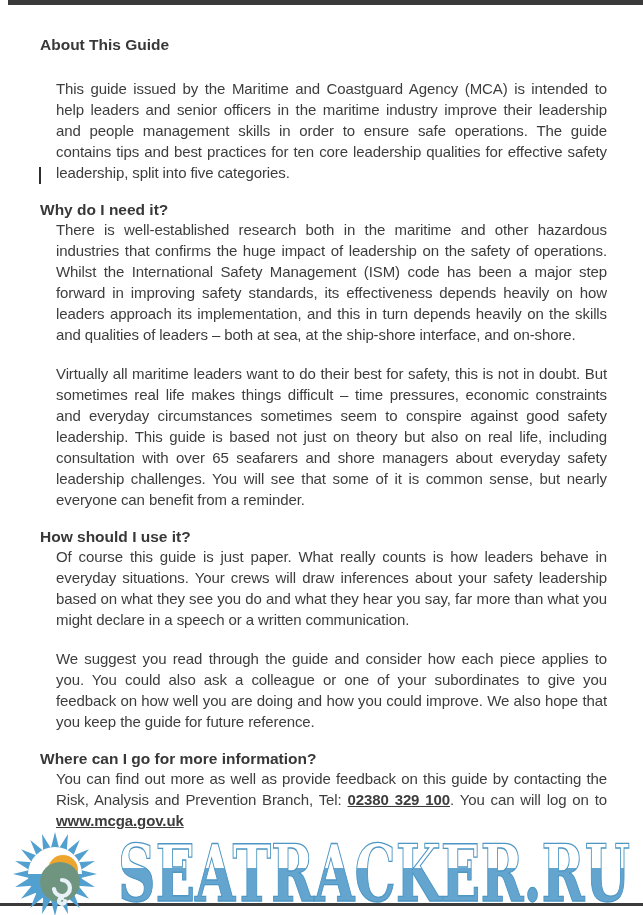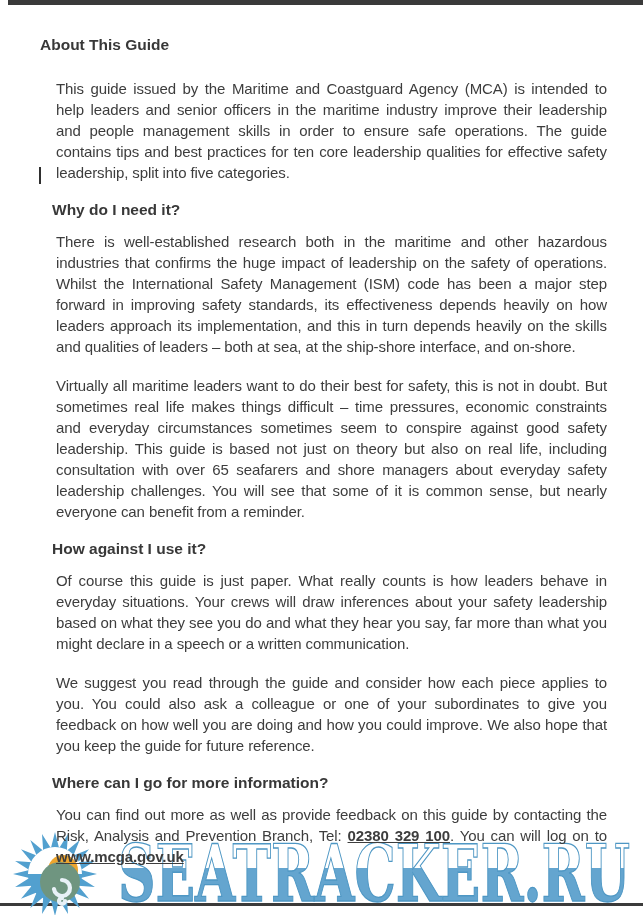--- a/index.html
+++ b/index.html
@@ -36,21 +36,21 @@
   }
   .doc-title {
     font-size: 15.5px;
     font-weight: 700;
     margin: 0 0 24px 0;
     color: #383838;
   }
   .section-heading {
     font-size: 15.5px;
     font-weight: 700;
-    margin: 12px;
+    margin: 0;
     color: #383838;
   }
   .para {
     font-size: 15px;
     line-height: 21px;
     text-align: justify;
     margin: 0 0 18px 16px;
     letter-spacing: -0.1px;
   }
   .bold { font-weight: 700; text-decoration: underline; }
@@ -105,21 +105,21 @@
 
     <h1 class="doc-title">About This Guide</h1>
 
     <p class="para">This guide issued by the Maritime and Coastguard Agency (MCA) is intended to help leaders and senior officers in the maritime industry improve their leadership and people management skills in order to ensure safe operations.  The guide contains tips and best practices for ten core leadership qualities for effective safety leadership, split into five categories.</p>
 
     <h2 class="section-heading">Why do I need it?</h2>
     <p class="para">There is well-established research both in the maritime and other hazardous industries that confirms the huge impact of leadership on the safety of operations.  Whilst the International Safety Management (ISM) code has been a major step forward in improving safety standards, its effectiveness depends heavily on how leaders approach its implementation, and this in turn depends heavily on the skills and qualities of leaders – both at sea, at the ship-shore interface, and on-shore.</p>
 
     <p class="para">Virtually all maritime leaders want to do their best for safety, this is not in doubt.  But sometimes real life makes things difficult – time pressures, economic constraints and everyday circumstances sometimes seem to conspire against good safety leadership.  This guide is based not just on theory but also on real life, including consultation with over 65 seafarers and shore managers about everyday safety leadership challenges.  You will see that some of it is common sense, but nearly everyone can benefit from a reminder.</p>
 
-    <h2 class="section-heading">How against I use it?</h2>
+    <h2 class="section-heading">How should I use it?</h2>
     <p class="para">Of course this guide is just paper.  What really counts is how leaders behave in everyday situations.  Your crews will draw inferences about your safety leadership based on what they see you do and what they hear you say, far more than what you might declare in a speech or a written communication.</p>
 
     <p class="para">We suggest you read through the guide and consider how each piece applies to you.  You could also ask a colleague or one of your subordinates to give you feedback on how well you are doing and how you could improve.  We also hope that you keep the guide for future reference.</p>
 
     <h2 class="section-heading">Where can I go for more information?</h2>
     <p class="para"><span>You can find out more as well as provide feedback on this guide by contacting the Risk, Analysis and Prevention Branch, Tel: </span><span class="bold">02380 329 100</span><span>.  You can will log on to </span><span class="bold">www.mcga.gov.uk</span></p>
 
   </div>
 </div>
 

